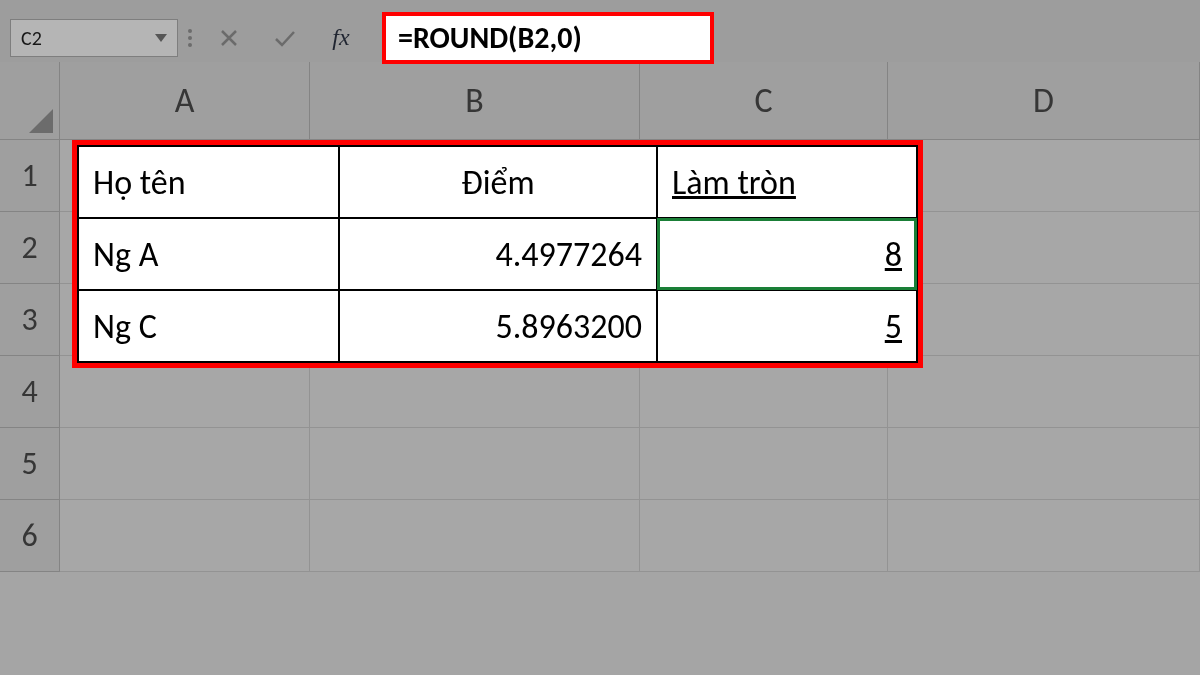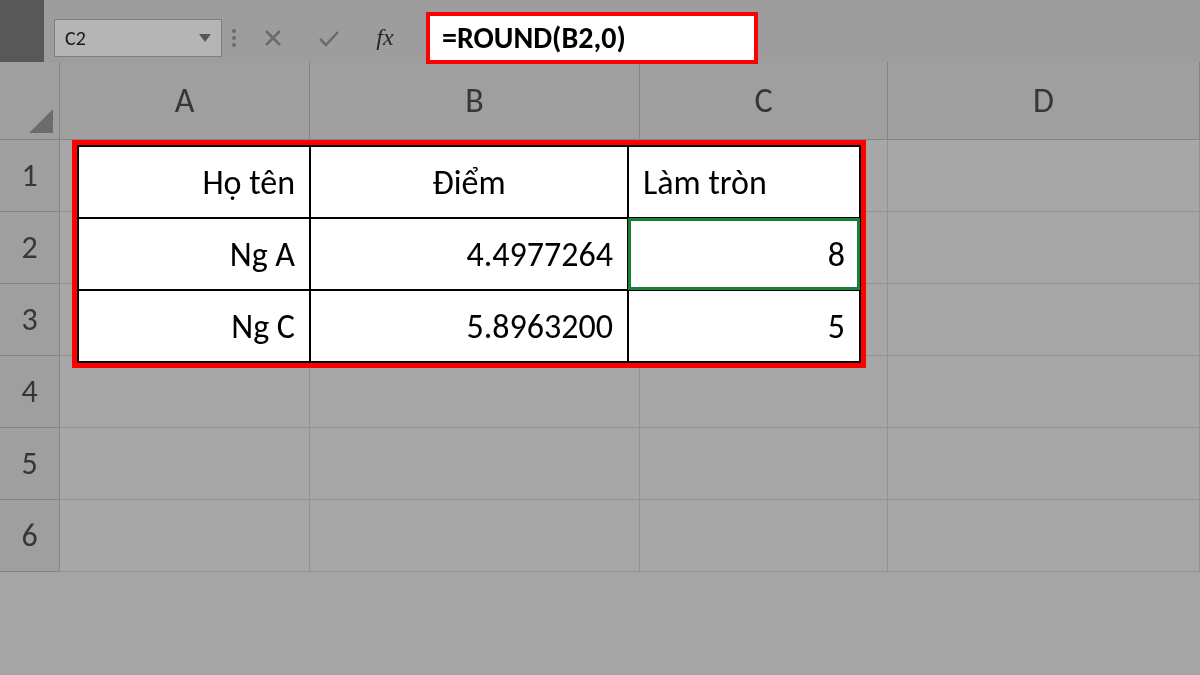--- a/index.html
+++ b/index.html
@@ -21,21 +21,20 @@
 
   
   .formula-bar {
     display: flex;
     align-items: center;
     height: 76px;
     padding: 14px 10px;
     gap: 10px;
     background: #d8d8d8;
     border-bottom: 1px solid #9c9c9c;
-    margin-left: 44px;
   }
   .name-box {
     width: 168px;
     height: 38px;
     background: #fff;
     border: 1px solid #a6a6a6;
     display: flex;
     align-items: center;
     padding: 0 10px;
     font-size: 20px;
@@ -150,24 +149,24 @@
     border-collapse:collapse;
   }
   .data-region td{
     border:2px solid #000;
     background:#fff;
     font-size:34px;
     padding:10px 14px;
     height:72px;
     color:#000;
   }
-  .colA{width:232px;text-align:right;}
+  .colA{width:261px;text-align:left;}
   .colB{width:318px;text-align:center;}
   .colB.num{text-align:right;}
-  .colC{width:232px;text-align:left;}
+  .colC{width:260px;text-align:left;text-decoration:underline;}
   .colC.num{text-align:right;}
 
   .active-cell{
     outline:3px solid #1a7f37;
     outline-offset:-3px;
   }
 </style>
 </head>
 <body>
 

